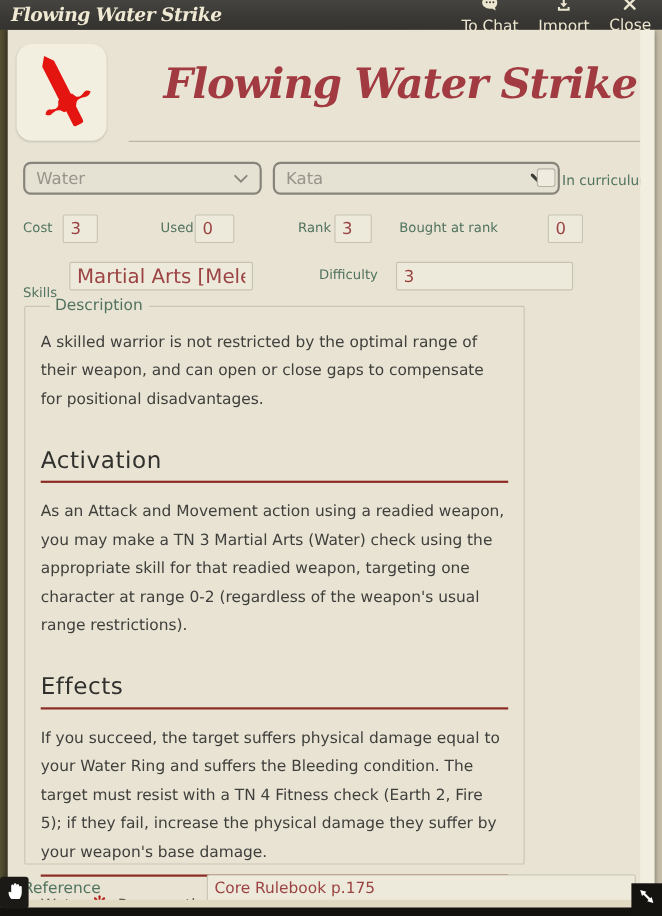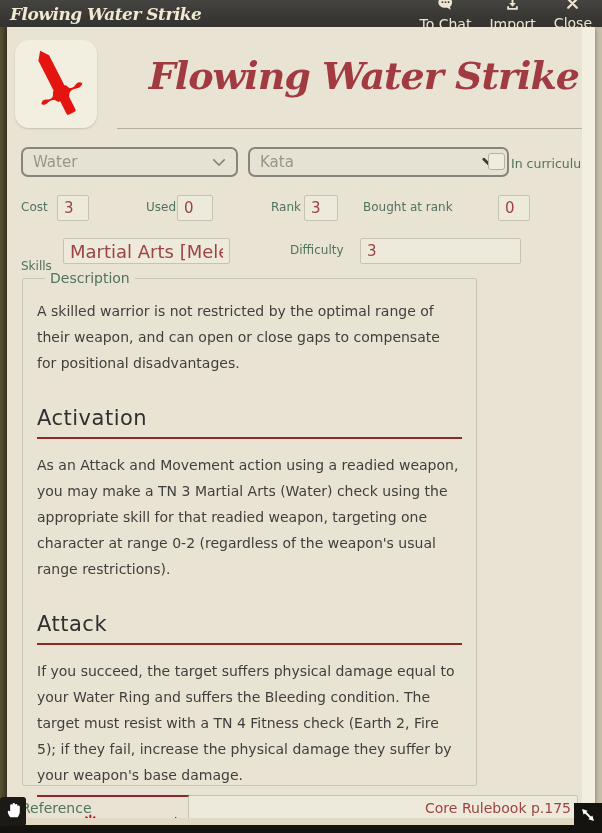--- a/index.html
+++ b/index.html
@@ -180,30 +180,30 @@
 
   <fieldset class="desc-fieldset">
     <legend>Description</legend>
 
     <p class="body-text desc-par">A skilled warrior is not restricted by the optimal range of their weapon, and can open or close gaps to compensate for positional disadvantages.</p>
 
     <h2 class="section-h">Activation</h2>
     <hr class="red-rule">
     <p class="body-text">As an Attack and Movement action using a readied weapon, you may make a TN 3 Martial Arts (Water) check using the appropriate skill for that readied weapon, targeting one character at range 0-2 (regardless of the weapon's usual range restrictions).</p>
 
-    <h2 class="section-h">Attack</h2>
+    <h2 class="section-h">Effects</h2>
     <hr class="red-rule">
     <p class="body-text">If you succeed, the target suffers physical damage equal to your Water Ring and suffers the Bleeding condition. The target must resist with a TN 4 Fitness check (Earth 2, Fire 5); if they fail, increase the physical damage they suffer by your weapon's base damage.</p>
 
     <hr class="red-rule">
     <p class="body-text"><span>Water </span><span class="opp-symbol">❋</span><span>: Remove the Dazed, Disoriented, Immobilized, or Prone condition from yourself.</span></p>
   </fieldset>
 
   <div class="field-label" style="left:14px; top:773px; font-size:14px;">Reference</div>
-  <input class="txt-input ref-input" style="font-size: 14px; text-align: right;" value="Core Rulebook p.175">
+  <input class="txt-input ref-input" style="font-size: 14px;" value="Core Rulebook p.175">
 
   <div class="vscroll"></div>
   <div class="hscroll"></div>
 </div>
 
 <div class="drag-handle">
   <span>
     <svg width="17" height="19" viewBox="0 0 24 26">
       <path fill="#fff" d="M7.5 24c-1.8-2.4-3.6-5-3.6-7.8 0-1.2 1-1.9 1.9-1.4l1.5.9V7.2c0-.9.8-1.7 1.7-1.7s1.7.8 1.7 1.7V5.4c0-.9.8-1.7 1.7-1.7s1.7.8 1.7 1.7v1.4c0-.9.8-1.6 1.7-1.6s1.7.7 1.7 1.6v2.1c0-.8.7-1.5 1.6-1.5 1 0 1.8.7 1.8 1.7v6.4c0 3.4-1.2 5.8-2.9 8.5z"></path>
     </svg>

